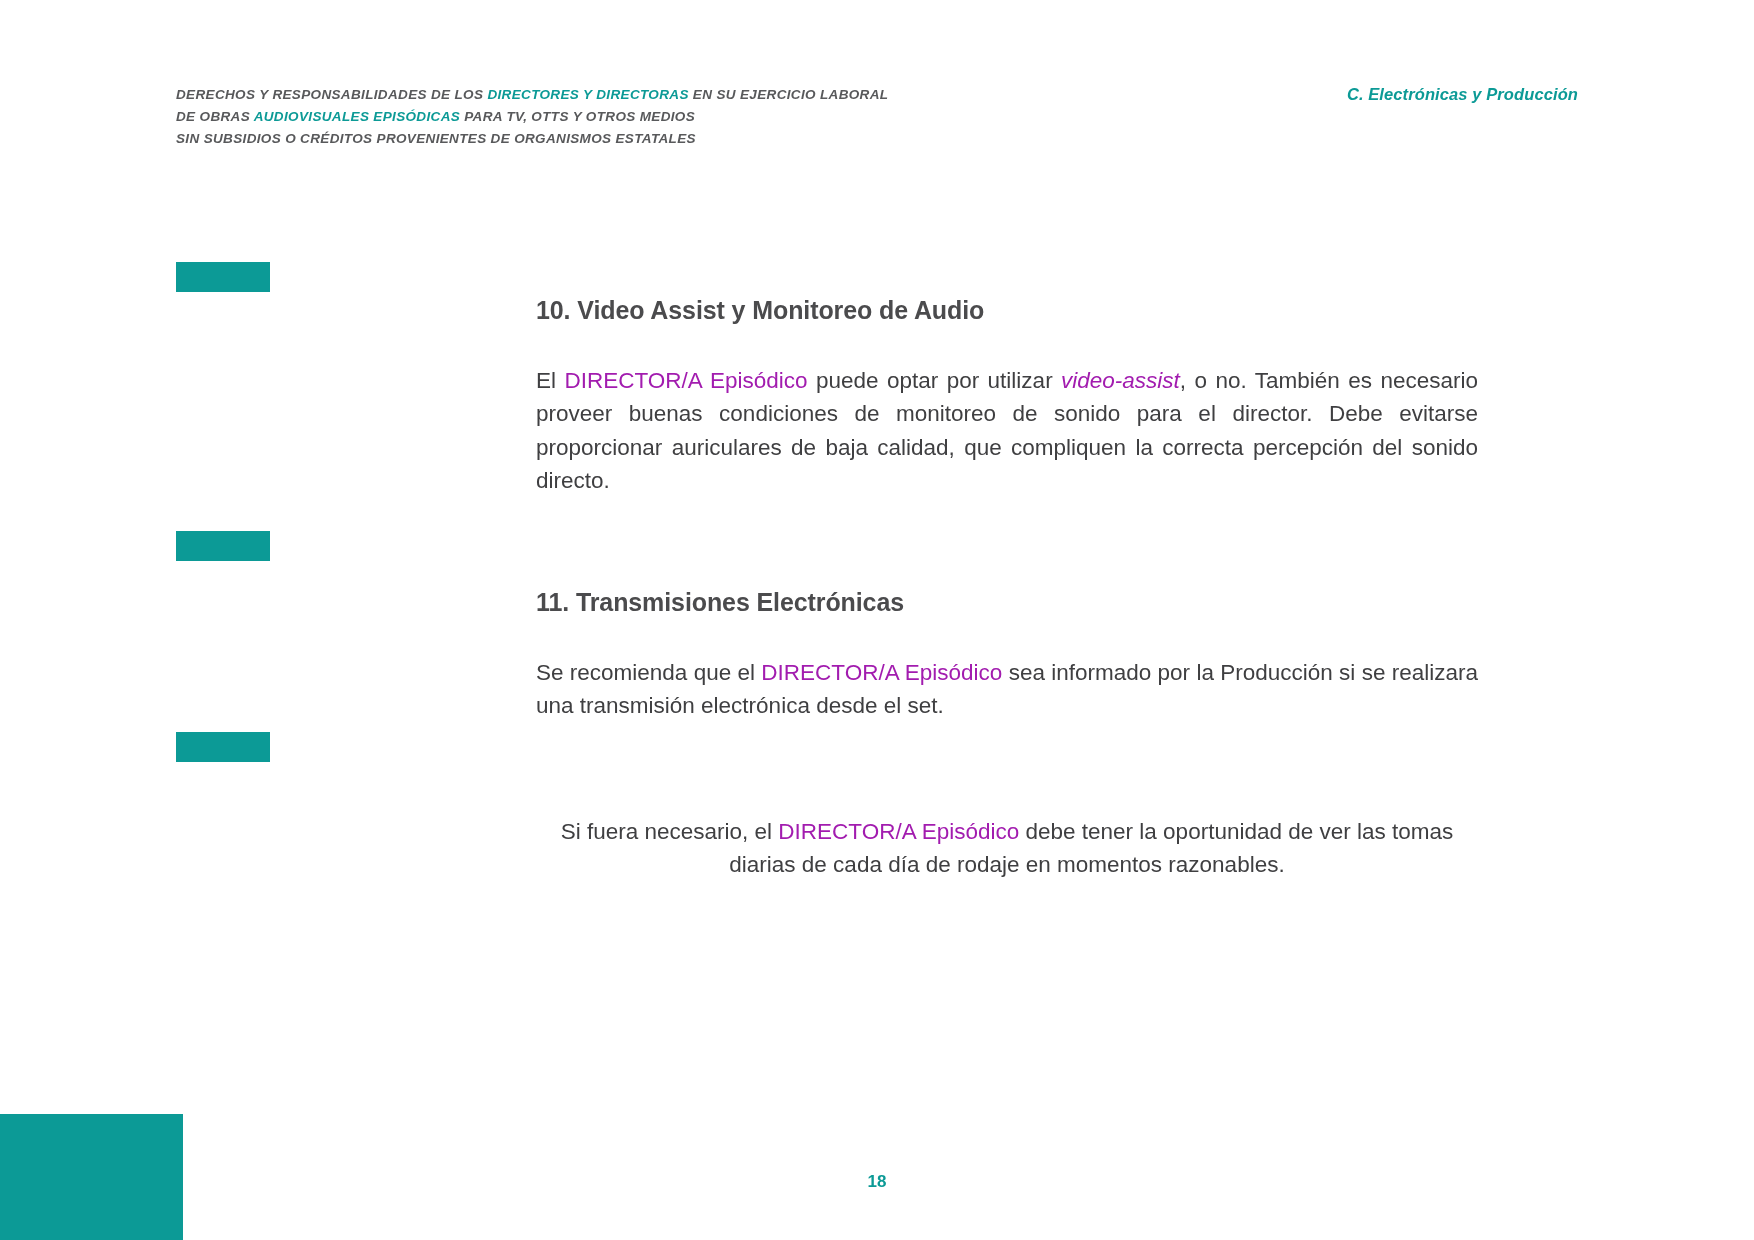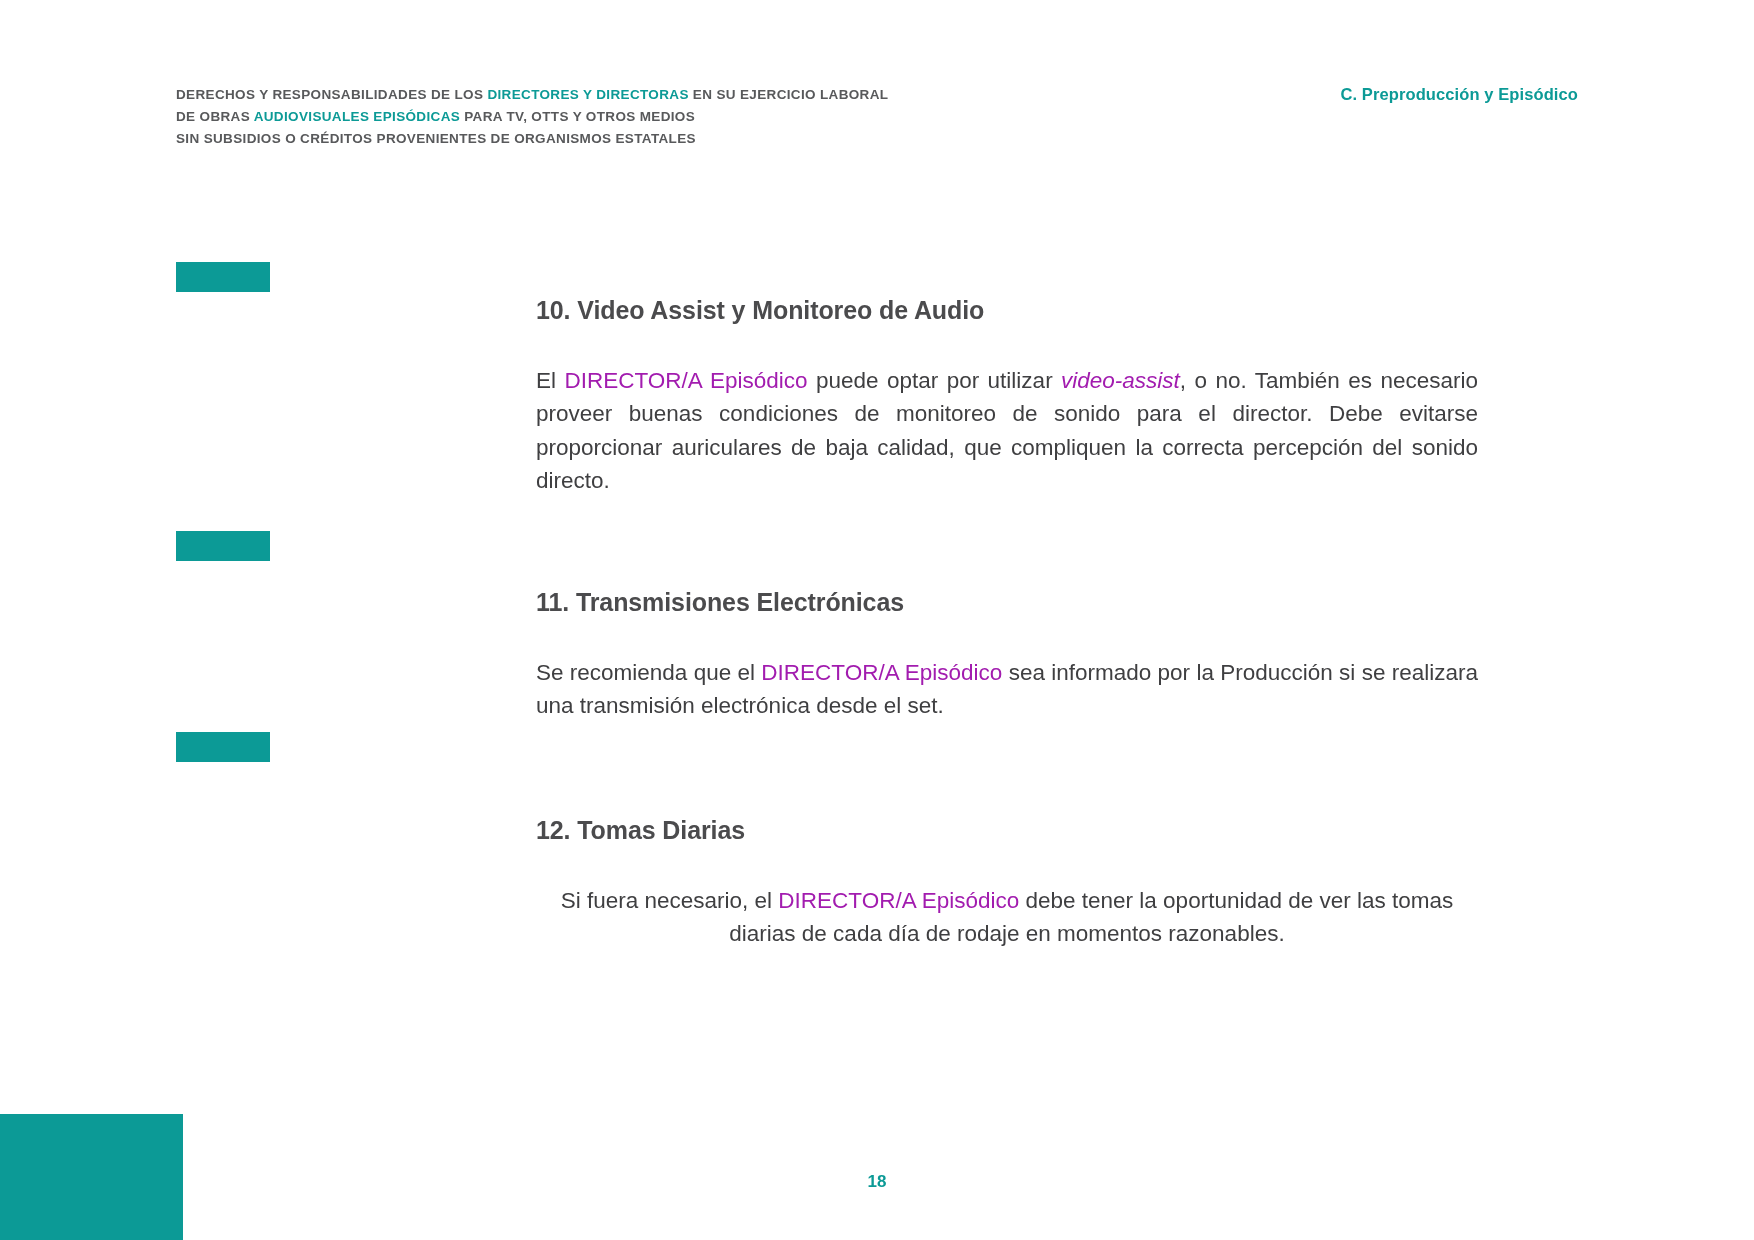--- a/index.html
+++ b/index.html
@@ -21,20 +21,21 @@
 
   
   .header {
     position: absolute;
     top: 84px;
     left: 176px;
     right: 176px;
     display: flex;
     justify-content: space-between;
     align-items: flex-start;
+    font-style: italic;
   }
   .header-left {
     font-size: 13.5px;
     font-weight: bold;
     letter-spacing: 0.35px;
     line-height: 1.62;
     color: #58595b;
     text-transform: uppercase;
     max-width: 900px;
   }
@@ -124,21 +125,21 @@
 <body>
 
 <div class="page">
 
   <div class="header">
     <div class="header-left">
       <div><span>DERECHOS Y RESPONSABILIDADES DE LOS </span><span class="teal">DIRECTORES Y DIRECTORAS</span><span> EN SU EJERCICIO LABORAL</span></div>
       <div><span>DE OBRAS </span><span class="teal">AUDIOVISUALES EPISÓDICAS</span><span> PARA TV, OTTS Y OTROS MEDIOS</span></div>
       <div>SIN SUBSIDIOS O CRÉDITOS PROVENIENTES DE ORGANISMOS ESTATALES</div>
     </div>
-    <div class="header-right">C. Preproducción y Episódico</div>
+    <div class="header-right">C. Electrónicas y Producción</div>
   </div>
 
   <div class="marker" style="top:262px;"></div>
   <div class="marker" style="top:531px;"></div>
   <div class="marker" style="top:732px;"></div>
 
   <div class="content">
 
     <div class="section">
       <h2 class="section-title">10. Video Assist y Monitoreo de Audio</h2>
@@ -148,21 +149,20 @@
     <div class="gap-1"></div>
 
     <div class="section">
       <h2 class="section-title">11. Transmisiones Electrónicas</h2>
       <p class="section-body"><span>Se recomienda que el </span><span class="teal-text">DIRECTOR/A Episódico</span><span> sea informado por la Producción si se realizara una transmisión electrónica desde el set.</span></p>
     </div>
 
     <div class="gap-2"></div>
 
     <div class="section">
-      <h2 class="section-title">12. Tomas Diarias</h2>
       <p class="section-body nojust"><span>Si fuera necesario, el </span><span class="teal-text">DIRECTOR/A Episódico</span><span> debe tener la oportunidad de ver las tomas diarias de cada día de rodaje en momentos razonables.</span></p>
     </div>
 
   </div>
 
   <div class="corner-block"></div>
 
   <div class="page-number">18</div>
 
 </div>

